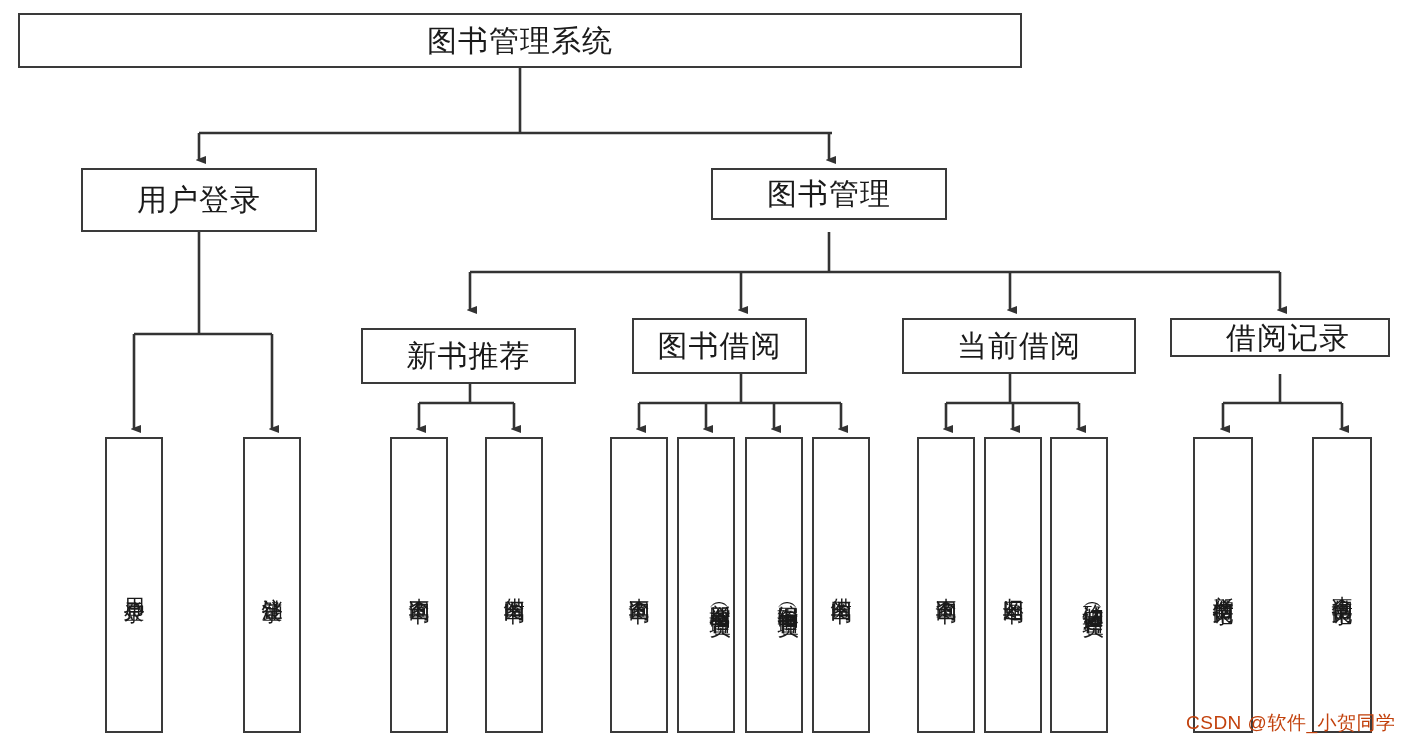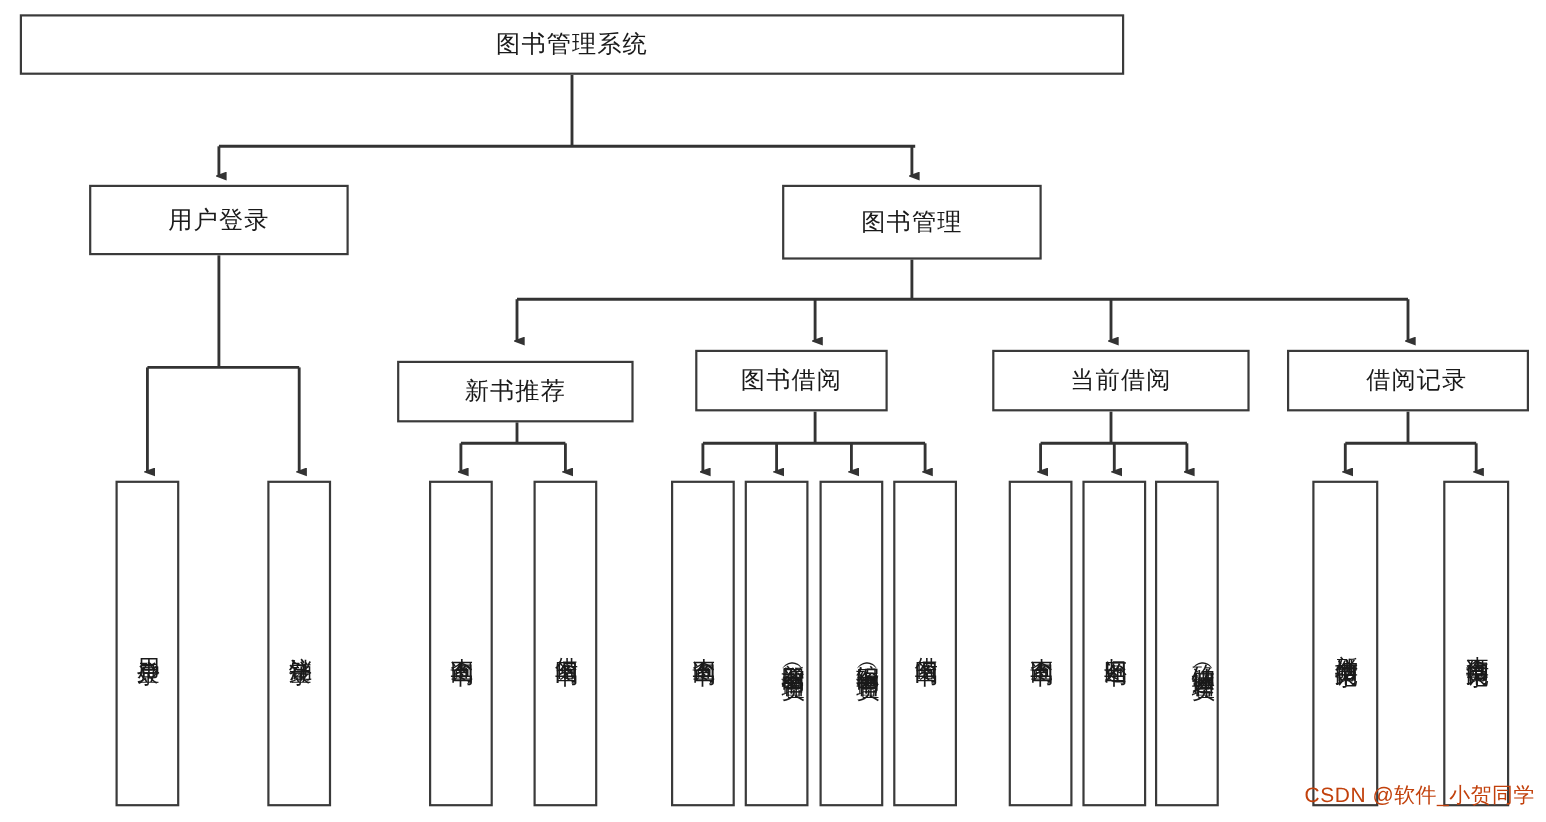--- a/index.html
+++ b/index.html
@@ -30,21 +30,21 @@
     position: absolute;
     box-sizing: border-box;
     border: 2px solid #3a3a3a;
     background: #ffffff;
     display: flex;
     align-items: center;
     justify-content: center;
     text-align: center;
   }
   .node.horiz {
-    font-size: 22px;
+    font-size: 30px;
     letter-spacing: 1px;
     line-height: 1.2;
   }
   .node.vert {
     writing-mode: vertical-rl;
     text-orientation: upright;
     font-size: 21px;
     letter-spacing: 2px;
     line-height: 1.25;
     align-items: flex-start;
@@ -124,34 +124,34 @@
     </g>
   </svg>
 
   <div class="node horiz" style="left:18px; top:13px; width:1004px; height:55px;">
     <span class="lbl">图书管理系统</span>
   </div>
 
   <div class="node horiz" style="left:81px; top:168px; width:236px; height:64px;">
     <span class="lbl">用户登录</span>
   </div>
-  <div class="node horiz" style="left:711px; top:168px; width:236px; height:68px;">
+  <div class="node horiz" style="left:711px; top:168px; width:236px; height:52px;">
     <span class="lbl">图书管理</span>
   </div>
 
   <div class="node horiz" style="left:361px; top:328px; width:215px; height:56px;">
     <span class="lbl">新书推荐</span>
   </div>
   <div class="node horiz" style="left:632px; top:318px; width:175px; height:56px;">
     <span class="lbl">图书借阅</span>
   </div>
   <div class="node horiz" style="left:902px; top:318px; width:234px; height:56px;">
     <span class="lbl">当前借阅</span>
   </div>
-  <div class="node horiz" style="left:1170px; top:318px; width:220px; height:56px;padding-left:16px;">
+  <div class="node horiz" style="left:1170px; top:318px; width:220px; height:39px;padding-left:16px;">
     <span class="lbl">借阅记录</span>
   </div>
 
   <div class="node vert centered" style="left:105px; top:437px; width:58px; height:296px;">
     <span class="lbl">用户登录</span>
   </div>
   <div class="node vert centered" style="left:243px; top:437px; width:58px; height:296px;">
     <span class="lbl">注销登录</span>
   </div>
 

